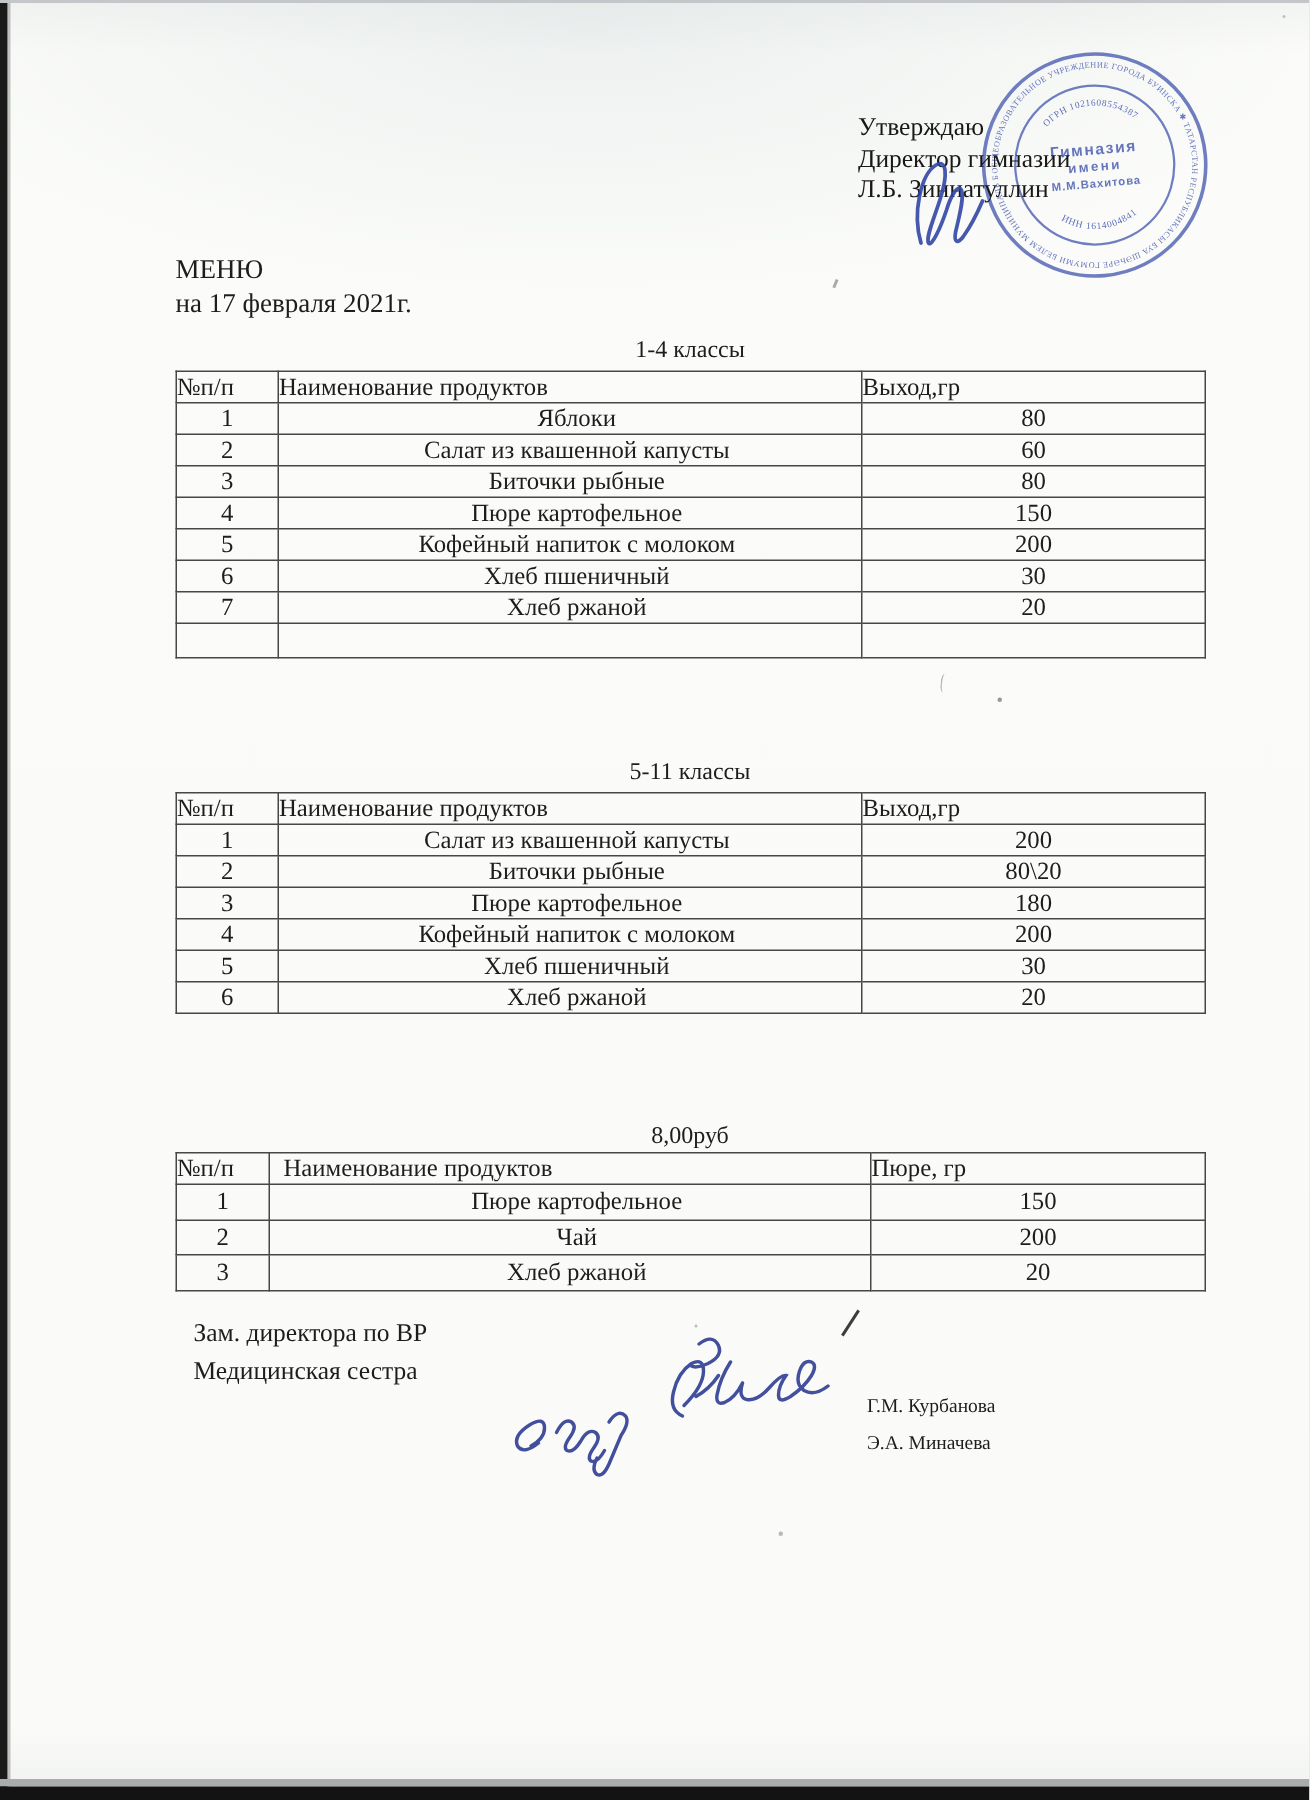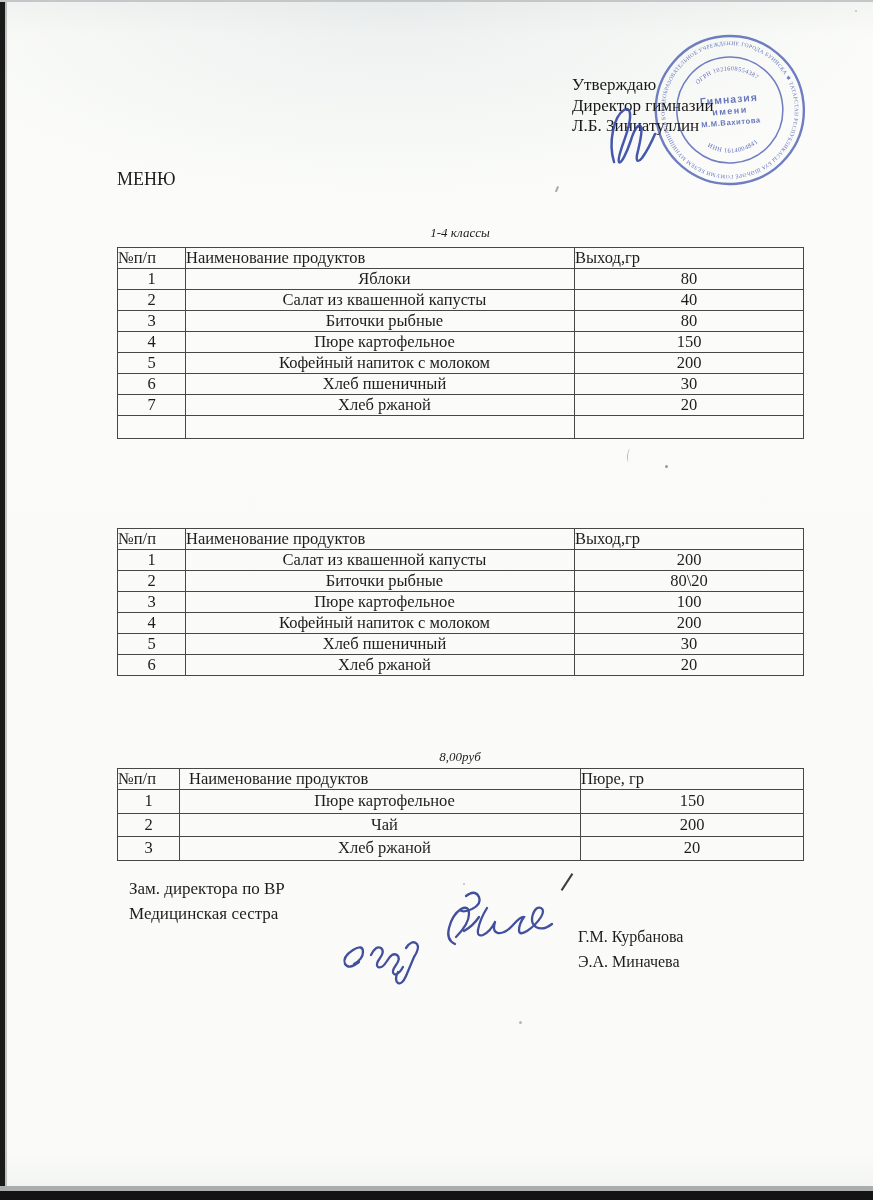--- a/index.html
+++ b/index.html
@@ -25,21 +25,21 @@
     position:absolute; left:650px; top:32px; width:160px; height:160px;
     transform:rotate(-5deg); z-index:1;
   }
   .sig { position:absolute; z-index:4; }
 
   .doc-title {
     position:absolute; left:117px; top:168px; width:686px;
     text-align:left; font-size:18px; line-height:23px;
   }
   .tbl-caption {
-    position:absolute; left:117px; width:686px; text-align:center; font-size:13px;font-style:italic;
+    position:absolute; left:117px; width:686px; text-align:center; font-size:16px;
   }
   #caption-0 { top:225px; }
   #caption-1 { top:506px; }
   #caption-2 { top:749px; }
 
   .menu-table {
     position:absolute; left:117px; width:686px;
     border-collapse:collapse; table-layout:fixed; font-size:16.5px; color:#1d1d1d;
   }
   .menu-table th, .menu-table td {
@@ -51,21 +51,21 @@
   .menu-table td:first-child, .menu-table td:last-child { text-align:center; }
   .menu-table td:nth-child(2) { text-align:center; padding-left:9px; }
   #table-0 { top:247px; }
   #table-1 { top:528px; }
   #table-2 { top:768px; }
   #table-0 tbody tr:last-child td { height:22px; }
   #table-2 td { height:22.5px; }
   #table-2 th:nth-child(2) { text-align:left; padding-left:9px; }
 
   .footer-roles { position:absolute; left:129px; top:877px; font-size:17px; line-height:24.5px; }
-  .footer-names { position:absolute; left:578px; top:925px; font-size:16px; line-height:24.5px; }
+  .footer-names { position:absolute; left:578px; top:925px; font-size:13px; line-height:24.5px; }
 
   .mark { position:absolute; z-index:2; }
 </style>
 </head>
 <body>
 
 <div class="scan">
 
   <div class="edge-left"></div>
   <div class="edge-left2"></div>
@@ -105,23 +105,25 @@
   </svg>
 
   <div class="approval">
     <div>Утверждаю</div>
     <div>Директор гимназии</div>
     <div>Л.Б. Зиннатуллин</div>
   </div>
 
   <div class="doc-title">
     <div>МЕНЮ</div>
+    <div>на 17 февраля 2021г.</div>
   </div>
 
   <div class="tbl-caption" id="caption-0">1-4 классы</div>
+  <div class="tbl-caption" id="caption-1">5-11 классы</div>
   <div class="tbl-caption" id="caption-2">8,00руб</div>
 
   <table class="menu-table" id="table-0">
     <colgroup>
         <col style="width:68px">
         <col style="width:389px">
         <col style="width:229px">
       </colgroup>
     <thead>
         <tr>
@@ -132,21 +134,21 @@
       </thead>
     <tbody>
         <tr>
           <td>1</td>
           <td>Яблоки</td>
           <td>80</td>
         </tr>
         <tr>
           <td>2</td>
           <td>Салат из квашенной капусты</td>
-          <td>40</td>
+          <td>60</td>
         </tr>
         <tr>
           <td>3</td>
           <td>Биточки рыбные</td>
           <td>80</td>
         </tr>
         <tr>
           <td>4</td>
           <td>Пюре картофельное</td>
           <td>150</td>
@@ -194,21 +196,21 @@
           <td>200</td>
         </tr>
         <tr>
           <td>2</td>
           <td>Биточки рыбные</td>
           <td>80\20</td>
         </tr>
         <tr>
           <td>3</td>
           <td>Пюре картофельное</td>
-          <td>100</td>
+          <td>180</td>
         </tr>
         <tr>
           <td>4</td>
           <td>Кофейный напиток с  молоком</td>
           <td>200</td>
         </tr>
         <tr>
           <td>5</td>
           <td>Хлеб пшеничный</td>
           <td>30</td>

